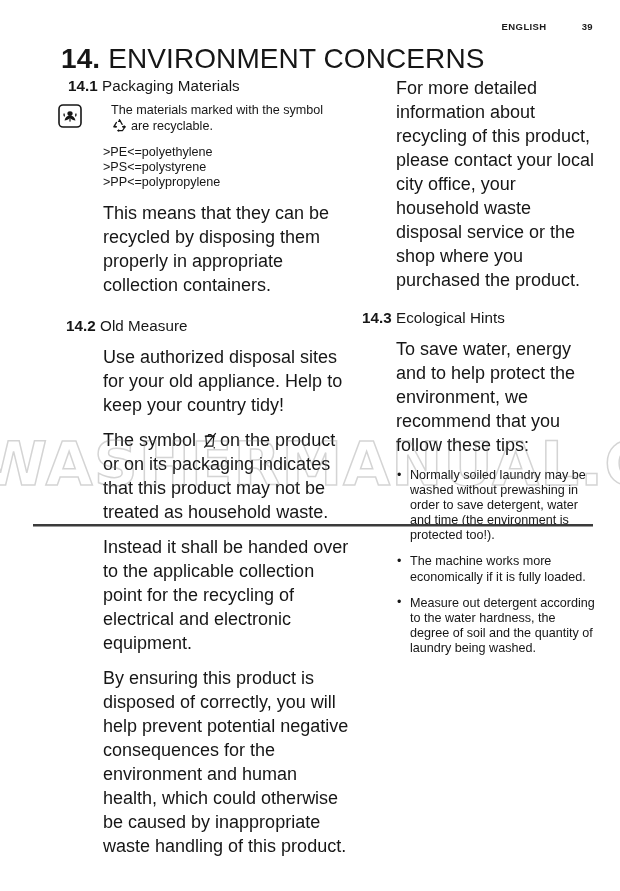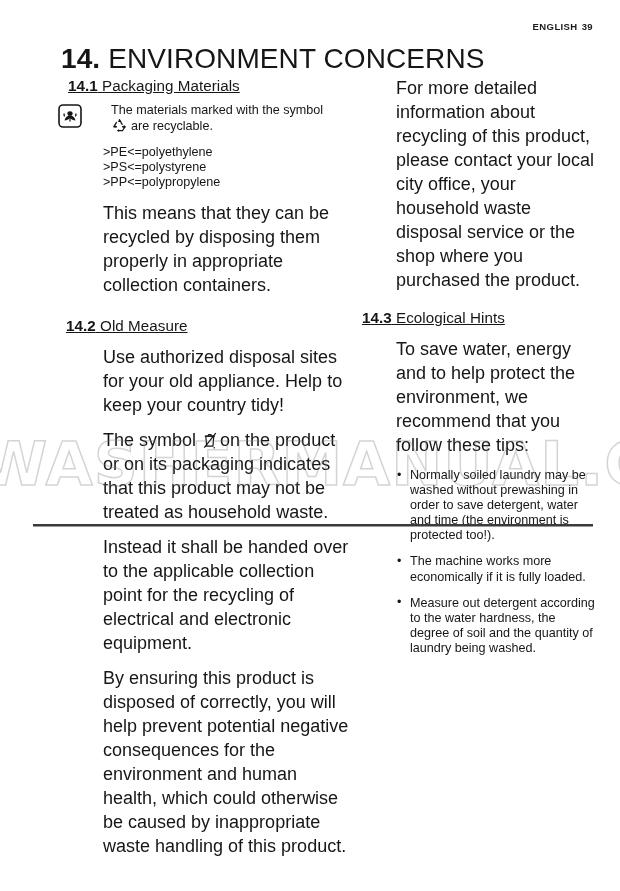--- a/index.html
+++ b/index.html
@@ -23,21 +23,21 @@
     height: 891px;
   }
 
   
   .running-head {
     position: absolute;
     top: 21px;
     right: 27px;
     display: flex;
     align-items: flex-start;
-    gap: 4px;
+    gap: 35px;
     font-size: 9.5px;
     font-weight: bold;
     letter-spacing: 0.4px;
     color: #1a1a1a;
   }
 
   
   .watermark {
     position: absolute;
     left: 50%;
@@ -81,21 +81,20 @@
   .col-left  { left: 33px;  width: 320px; }
   .col-right { left: 396px; width: 200px; }
 
   h2.sec {
     margin: 0;
     font-size: 15.2px;
     font-weight: normal;
     line-height: 20px;
     letter-spacing: 0.05px;
     white-space: nowrap;
-    text-decoration: underline;
   }
   h2.sec .num { font-weight: bold; }
 
   
   .indent { margin-left: 70px; }
 
   p.t {
     margin: 0 0 0 0;
     font-size: 18px;
     line-height: 24px;

